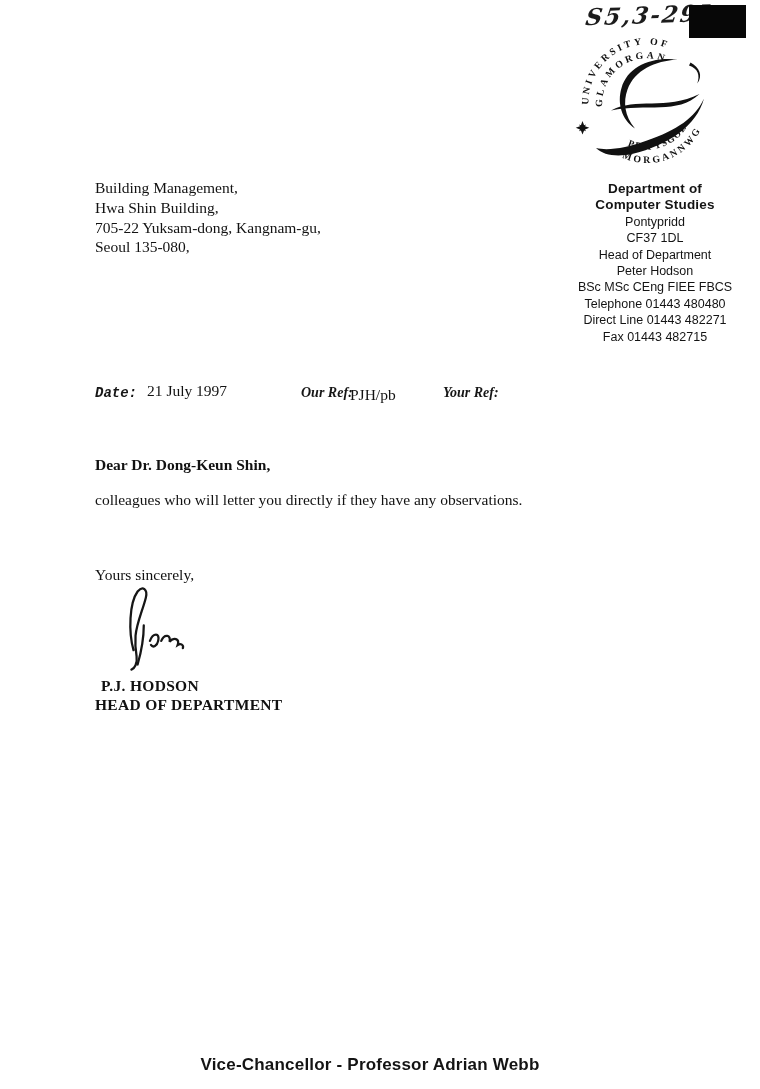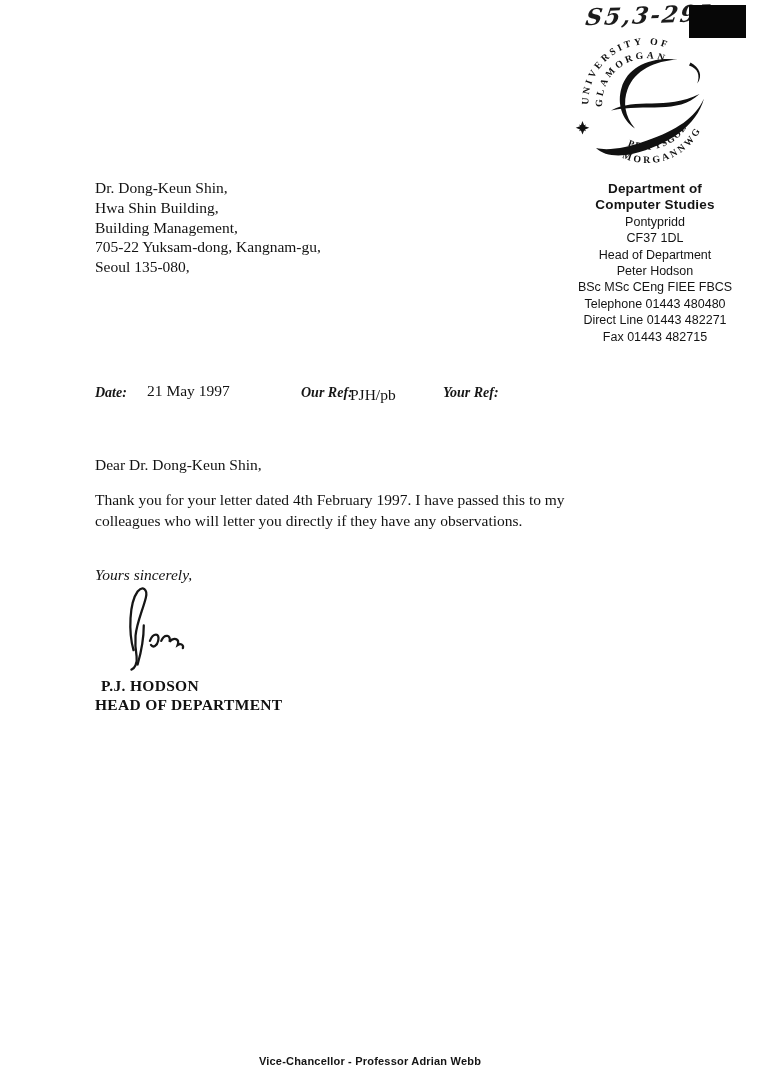--- a/index.html
+++ b/index.html
@@ -29,38 +29,38 @@
   
   .recipient{
     position:absolute;left:95px;top:178px;
     font-size:15.5px;line-height:19.8px;color:#121212;
   }
   
   .refline{position:absolute;left:0;top:382px;width:760px;height:24px;}
   .refline span{position:absolute;white-space:nowrap;}
   .ref-label{font-style:italic;font-weight:bold;font-size:14px;color:#161616;}
   .ref-value{font-size:15.5px;color:#121212;}
-  .pos-date-label{left:95px;top:3px;}
+  .pos-date-label{left:95px;top:3px;font-family:Liberation Mono, monospace;}
   .pos-date-value{left:147px;top:0;}
   .pos-ourref-label{left:277px;top:3px;margin-left:24px;}
   .pos-ourref-value{left:350px;top:4px;font-weight:normal;}
   .pos-yourref-label{left:443px;top:3px;}
   .pos-yourref-value{left:516px;top:0;}
   
-  .salutation{position:absolute;left:95px;top:456px;font-size:15.5px;color:#121212;}
+  .salutation{position:absolute;left:95px;top:456px;font-size:15.5px;color:#121212;font-weight:bold;}
   .paragraph{position:absolute;left:95px;top:490px;width:520px;font-size:15.5px;line-height:20.5px;color:#121212;}
-  .closing{position:absolute;left:95px;top:566px;font-size:15.5px;color:#121212;font-style:italic;}
+  .closing{position:absolute;left:95px;top:566px;font-size:15.5px;color:#121212;}
   .signature{position:absolute;left:116px;top:584px;width:72px;height:88px;}
   .signatory-name{position:absolute;left:101px;top:677px;font-size:15.5px;font-weight:bold;letter-spacing:0.3px;color:#111;}
   .signatory-title{position:absolute;left:95px;top:696px;font-size:15.5px;font-weight:bold;letter-spacing:0.3px;color:#111;}
   
   .footer{
     position:absolute;left:0;top:1055px;width:740px;text-align:center;
     font-family:"Liberation Sans",sans-serif;font-weight:bold;
-    font-size:11px;letter-spacing:0.2px;color:#141414;
+    font-size:17px;letter-spacing:0.2px;color:#141414;
   }
 </style>
 </head>
 <body>
 
 <div class="page">
 
   <div class="annotation">S5,3-29L</div>
 
   <div class="redaction"></div>
@@ -107,40 +107,38 @@
     <div>CF37 1DL</div>
     <div>Head of Department</div>
     <div>Peter Hodson</div>
     <div>BSc MSc CEng FIEE FBCS</div>
     <div>Telephone 01443 480480</div>
     <div>Direct Line 01443 482271</div>
     <div>Fax 01443 482715</div>
   </div>
 
   <div class="recipient">
-    <div>Dr. Dong-Keun Shin,</div>
+    <div>Building Management,</div>
     <div>Hwa Shin Building,</div>
-    <div>Building Management,</div>
     <div>705-22 Yuksam-dong, Kangnam-gu,</div>
     <div>Seoul 135-080,</div>
   </div>
 
   <div class="refline">
     <span class="ref-label pos-date-label">Date:</span>
-    <span class="ref-value pos-date-value">21 May 1997</span>
+    <span class="ref-value pos-date-value">21 July 1997</span>
     <span class="ref-label pos-ourref-label">Our Ref:</span>
     <span class="ref-value pos-ourref-value">PJH/pb</span>
     <span class="ref-label pos-yourref-label">Your Ref:</span>
     <span class="ref-value pos-yourref-value"></span>
   </div>
 
   <div class="salutation">Dear Dr. Dong-Keun Shin,</div>
 
   <div class="paragraph">
-    <div>Thank you for your letter dated 4th February 1997.  I have passed this to my</div>
     <div>colleagues who will letter you directly if they have any observations.</div>
   </div>
 
   <div class="closing">Yours sincerely,</div>
 
   <svg class="signature" viewBox="0 0 70 85" xmlns="http://www.w3.org/2000/svg">
     <g fill="none" stroke="#161616" stroke-width="2.2" stroke-linecap="round">
       <path d="M 17 64 C 12 46, 13 18, 21 7 C 26 1, 31 5, 29 13 C 26 25, 20 38, 19 50 C 18.5 57, 19 64, 20 70 C 21 77, 18 82, 15 83"></path>
       <path d="M 27 40 C 27 52, 25 64, 21 78"></path>
       <path d="M 33 55 C 36 47, 43 47, 41 55 C 40 60, 36 62, 34 59"></path>

